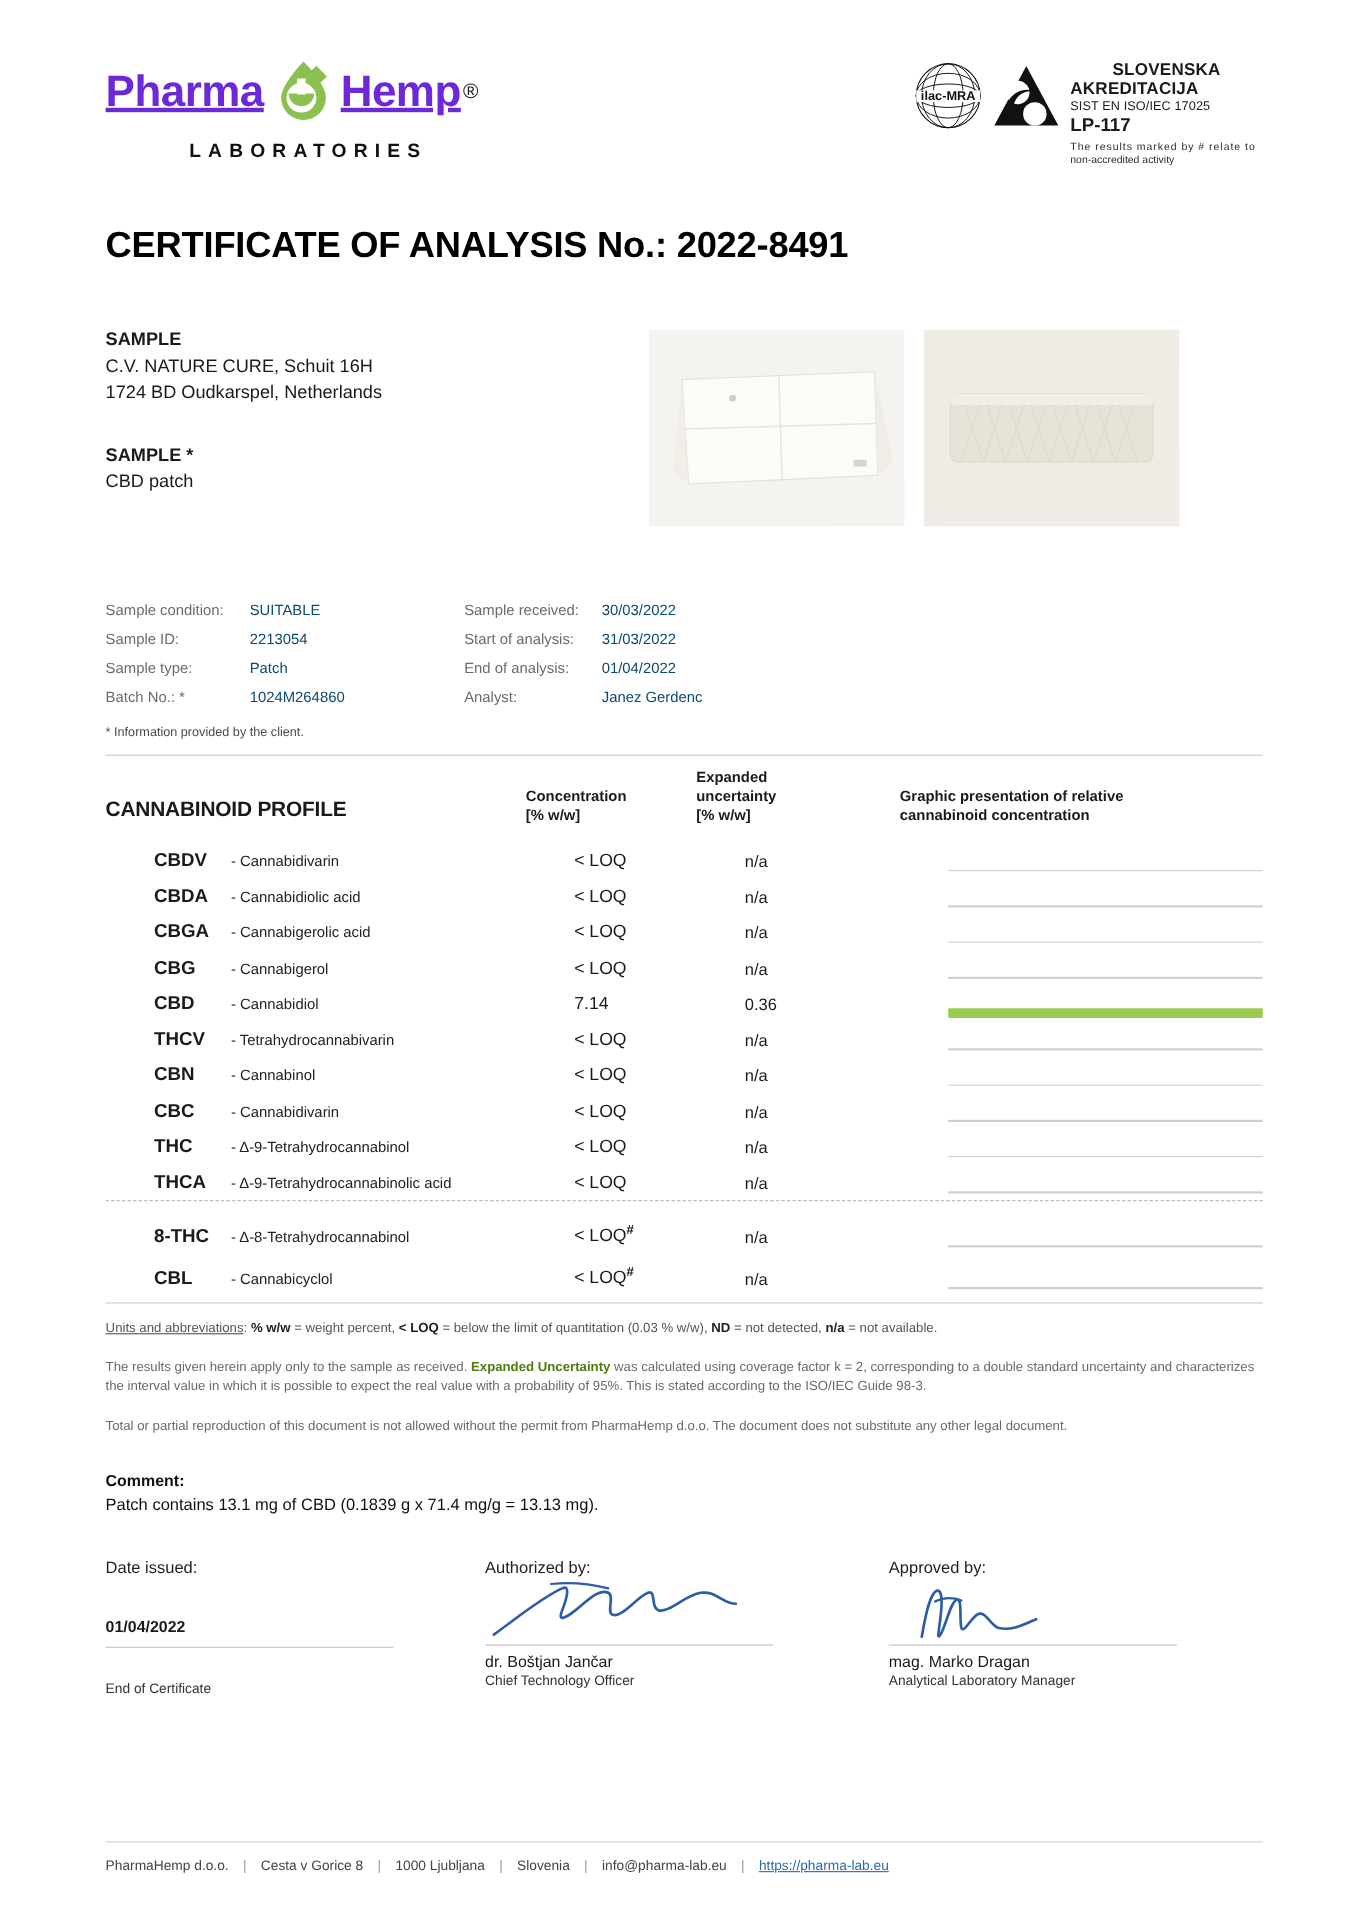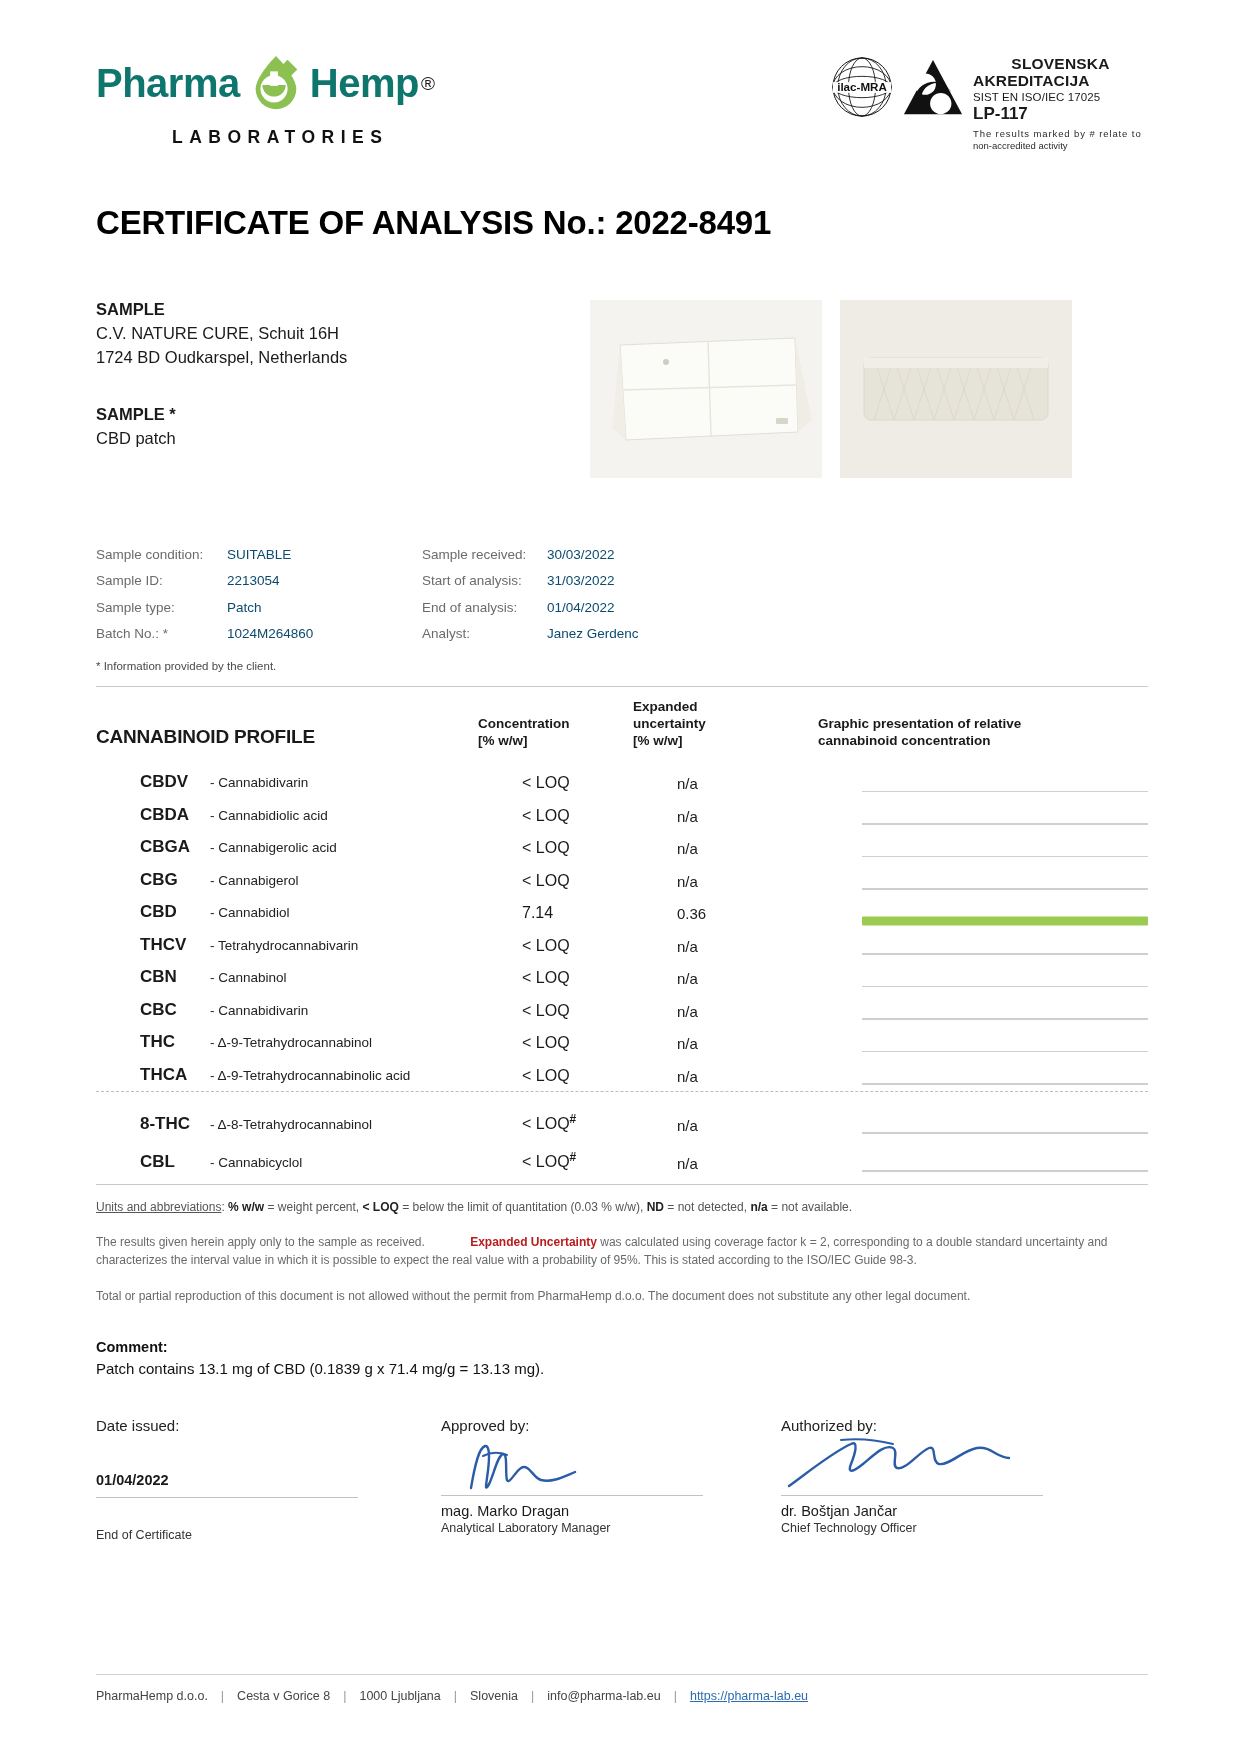--- a/index.html
+++ b/index.html
@@ -13,21 +13,21 @@
     color: #1a1a1a;
     position: relative;
     overflow: hidden;
   }
   .page { position: relative; width: 1244px; height: 1755px; padding: 0 96px; }
 
   
   .header { display: flex; justify-content: space-between; align-items: flex-start; padding-top: 52px; }
   .logo-block { display: flex; flex-direction: column; }
   .logo-main { display: flex; align-items: center; font-size: 40px; font-weight: 700; letter-spacing: -0.5px; line-height: 1; }
-  .logo-word { color: #0f766e; }
+  .logo-word { color: #6d28d9; text-decoration: underline; }
   .logo-mark { width: 62px; height: 62px; margin: 0 4px; position: relative; display: inline-block; }
   .logo-reg { font-size: 19px; vertical-align: super; font-weight: 400; margin-left: 2px; }
   .logo-sub { margin-top: 13px; font-size: 17.5px; font-weight: 700; letter-spacing: 6.5px; color: #111; text-align: center; width: 100%; padding-left: 30px;}
 
   .accred { display: flex; align-items: flex-start; gap: 9px; padding-top: 4px; }
   .ilac { width: 62px; height: 62px; flex: 0 0 62px; margin-left: 16px; }
   .akred-tri { width: 62px; height: 62px; flex: 0 0 62px; margin-top: 2px;}
   .akred-text { line-height: 1.08; }
   .ak-l1 { font-size: 15.5px; font-weight: 700; letter-spacing: 0.2px; text-align: center; }
   .ak-l2 { font-size: 15.5px; font-weight: 700; letter-spacing: 0.2px; }
@@ -87,21 +87,21 @@
   .hash { font-size: 12px; vertical-align: super; font-weight: 700; }
   .dashrule { border-top: 1.2px dashed #bdbdbd; margin: 6px 0 4px 0; }
   .row-tall { height: 38px; }
 
   
   .footrule { border-top: 1.2px solid #c9c9c9; margin-top: 12px; }
   .fn { font-size: 12px; color: #555; line-height: 1.5; margin-top: 13px; }
   .fn-u { text-decoration: underline; }
   .fn b { color: #222; }
   .fn-para { font-size: 12px; color: #6a6a6a; line-height: 1.55; margin-top: 17px; }
-  .fn-para b { color: #b91c1c; margin-left: 42px; }
+  .fn-para b { color: #4d7c0f; }
 
   
   .comment-h { font-size: 14.5px; font-weight: 700; margin-top: 34px; color:#111; }
   .comment-t { font-size: 15px; margin-top: 5px; color:#111; }
 
   
   .sig-row { display: flex; margin-top: 40px; }
   .sig-col { position: relative; }
   .sig-1 { width: 345px; flex: 0 0 345px; }
   .sig-2 { width: 340px; flex: 0 0 340px; }
@@ -427,43 +427,43 @@
   <div class="comment-h">Comment:</div>
   <div class="comment-t">Patch contains 13.1 mg of CBD (0.1839 g x 71.4 mg/g = 13.13 mg).</div>
 
   <div class="sig-row">
     <div class="sig-col sig-1">
       <div class="sig-label">Date issued:</div>
       <div class="sig-date">01/04/2022</div>
       <div class="sig-line"></div>
       <div class="endcert">End of Certificate</div>
     </div>
+    <div class="sig-col sig-3">
+      <div class="sig-label">Authorized by:</div>
+      <div class="sig-graphic">
+        <svg width="262" height="60" viewBox="0 0 262 60" aria-hidden="true">
+          <path d="M8 52 C30 36, 52 18, 70 10 C78 6, 74 20, 70 30 C66 40, 72 38, 82 30 C94 20, 104 10, 112 14 C118 17, 110 32, 116 34 C124 37, 138 18, 148 14 C156 11, 150 28, 158 30 C168 32, 182 16, 196 14 C210 12, 216 24, 228 24" fill="none" stroke="#2b5ca8" stroke-width="2.4" stroke-linecap="round"></path>
+          <path d="M60 6 C78 4, 96 6, 112 10" fill="none" stroke="#2b5ca8" stroke-width="2" stroke-linecap="round"></path>
+        </svg>
+      </div>
+      <div class="sig-line sig-line-w"></div>
+      <div class="sig-name">dr. Boštjan Jančar</div>
+      <div class="sig-role">Chief Technology Officer</div>
+    </div>
     <div class="sig-col sig-2">
       <div class="sig-label">Approved by:</div>
       <div class="sig-graphic">
         <svg width="262" height="60" viewBox="0 0 262 60" aria-hidden="true">
           <path d="M30 54 C34 30, 38 14, 44 12 C50 11, 48 30, 46 44 C45 52, 44 56, 47 52 C52 44, 56 22, 62 20 C67 19, 64 40, 66 46 C68 51, 74 38, 80 34 C88 29, 92 44, 100 46 C112 49, 124 42, 134 38" fill="none" stroke="#2b5ca8" stroke-width="2.4" stroke-linecap="round"></path>
           <path d="M42 22 C50 18, 58 18, 66 21" fill="none" stroke="#2b5ca8" stroke-width="2" stroke-linecap="round"></path>
         </svg>
       </div>
       <div class="sig-line sig-line-w"></div>
       <div class="sig-name">mag. Marko Dragan</div>
       <div class="sig-role">Analytical Laboratory Manager</div>
-    </div>
-    <div class="sig-col sig-3">
-      <div class="sig-label">Authorized by:</div>
-      <div class="sig-graphic">
-        <svg width="262" height="60" viewBox="0 0 262 60" aria-hidden="true">
-          <path d="M8 52 C30 36, 52 18, 70 10 C78 6, 74 20, 70 30 C66 40, 72 38, 82 30 C94 20, 104 10, 112 14 C118 17, 110 32, 116 34 C124 37, 138 18, 148 14 C156 11, 150 28, 158 30 C168 32, 182 16, 196 14 C210 12, 216 24, 228 24" fill="none" stroke="#2b5ca8" stroke-width="2.4" stroke-linecap="round"></path>
-          <path d="M60 6 C78 4, 96 6, 112 10" fill="none" stroke="#2b5ca8" stroke-width="2" stroke-linecap="round"></path>
-        </svg>
-      </div>
-      <div class="sig-line sig-line-w"></div>
-      <div class="sig-name">dr. Boštjan Jančar</div>
-      <div class="sig-role">Chief Technology Officer</div>
     </div>
   </div>
 
   <div class="page-footer">
     <div class="pf-rule"></div>
     <div class="pf-text">
       <span>PharmaHemp d.o.o.</span>
       <span class="pf-sep">|</span>
       <span>Cesta v Gorice 8</span>
       <span class="pf-sep">|</span>

